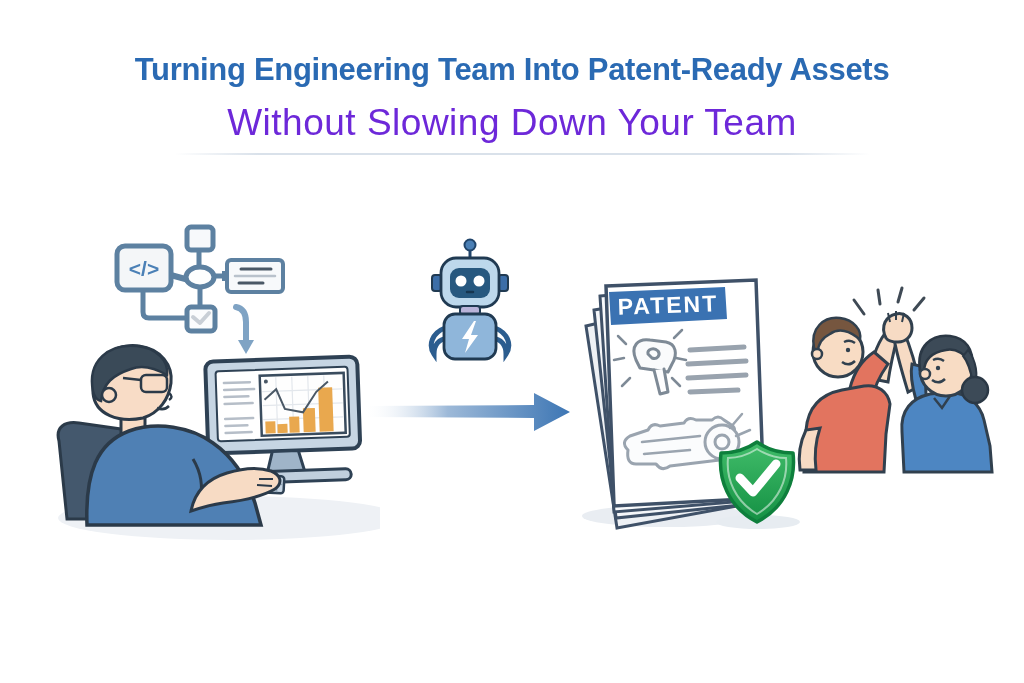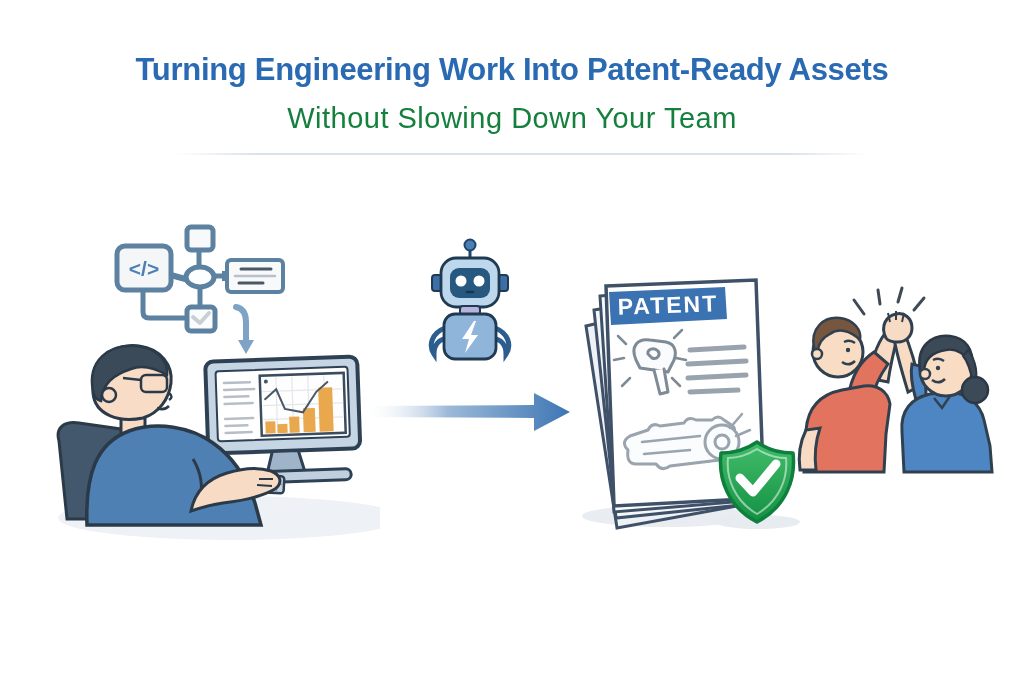--- a/index.html
+++ b/index.html
@@ -8,36 +8,36 @@
     background:#ffffff;overflow:hidden;
     font-family:"Liberation Sans",sans-serif;
   }
   .title{
     position:absolute;top:52px;left:0;width:100%;
     text-align:center;font-size:31px;font-weight:bold;
     letter-spacing:-0.3px;color:#2a6ab3;
   }
   .subtitle{
     position:absolute;top:102px;left:0;width:100%;
-    text-align:center;font-size:29px;font-weight:normal;
-    letter-spacing:0.5px;color:#15803d;
+    text-align:center;font-size:37px;font-weight:normal;
+    letter-spacing:0.5px;color:#6d28d9;
   }
   .divider{
     position:absolute;top:153px;left:175px;width:695px;height:2px;
     background:linear-gradient(90deg,rgba(217,225,234,0),#d9e1ea 12%,#d9e1ea 88%,rgba(217,225,234,0));
   }
   .abs{position:absolute;}
   svg text{font-family:"Liberation Sans",sans-serif;}
 </style>
 </head>
 <body>
 
 <div class="stage">
 
-  <div class="title">Turning Engineering Work Into Patent-Ready Assets</div>
+  <div class="title">Turning Engineering Team Into Patent-Ready Assets</div>
   <div class="subtitle">Without Slowing Down Your Team</div>
   <div class="divider"></div>
 
   <svg class="abs" style="left:103px;top:220px;" width="195" height="140" viewBox="0 0 195 140">
     <g stroke="#5d81a1" stroke-width="5" fill="none" stroke-linecap="round" stroke-linejoin="round">
       <path d="M 96 28 L 96 48"></path>
       <path d="M 64 54 L 86 60" stroke-width="6"></path>
       <path d="M 111 56 L 124 56"></path>
       <path d="M 97 66 L 97 87"></path>
       <path d="M 40 68 L 40 92 Q 40 98 46 98 L 82 98"></path>

